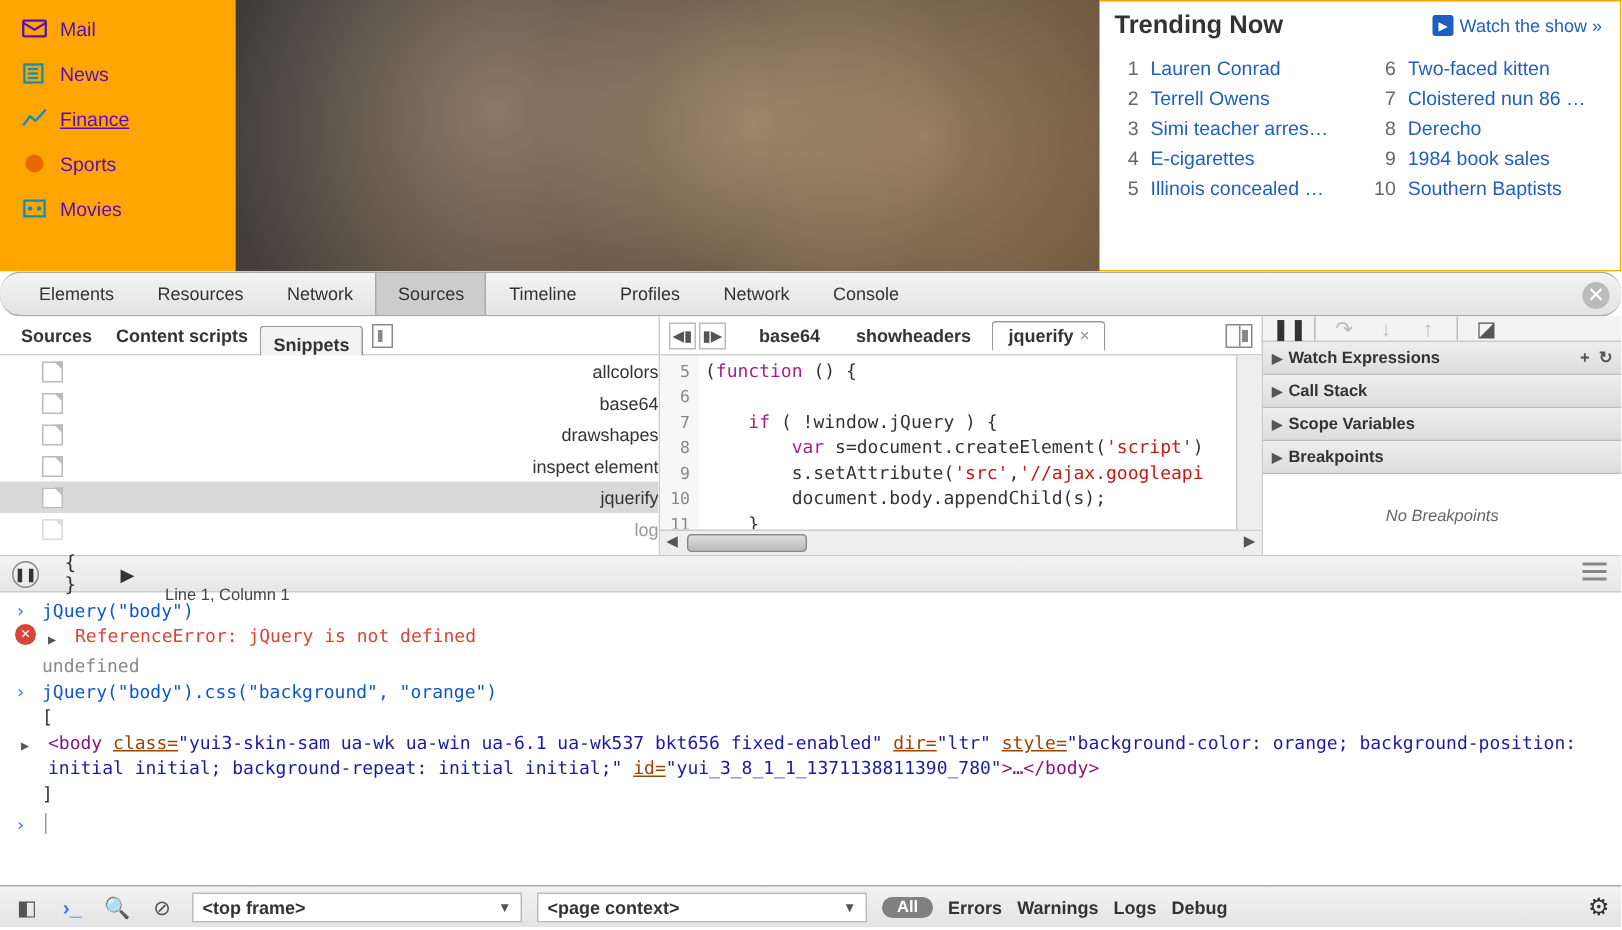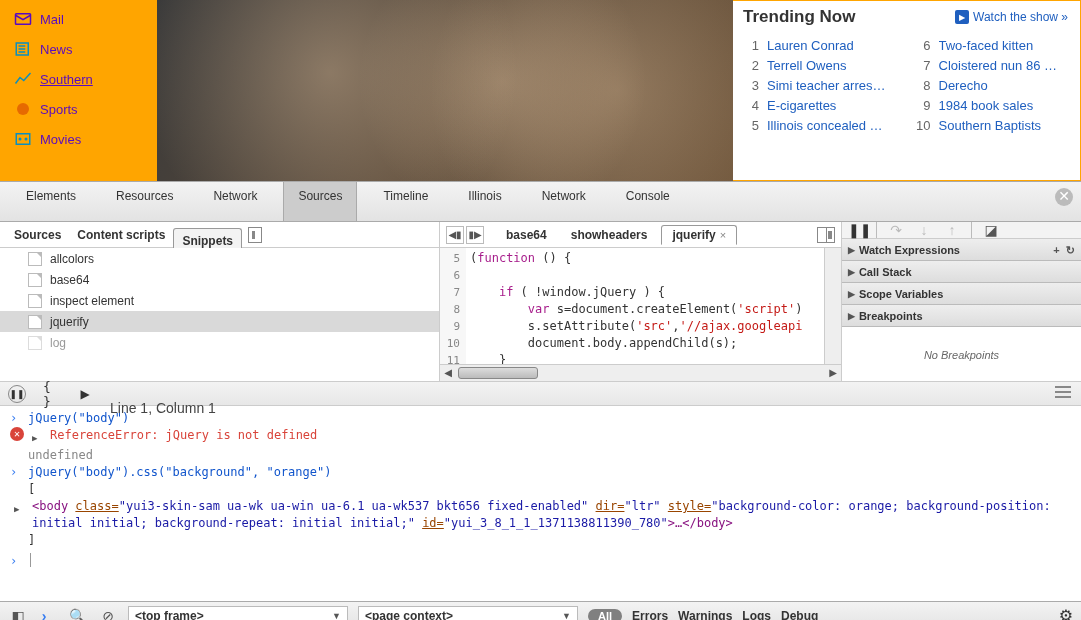--- a/index.html
+++ b/index.html
@@ -19,33 +19,33 @@
 .tr-head h3 { font-size:17px; font-weight:600; color:#333; }
 .watch { color:#1f5fbf; font-size:12px; display:flex; align-items:center; gap:4px; }
 .watch .play { width:14px; height:14px; background:#1f5fbf; border-radius:2px; display:inline-flex; align-items:center; justify-content:center; color:#fff; font-size:8px; }
 .tr-cols { display:flex; gap:18px; }
 .tr-col { flex:1; }
 .tr-row { display:flex; gap:8px; margin:5px 0; font-size:13px; white-space:nowrap; overflow:hidden; text-overflow:ellipsis; }
 .tr-row .num { color:#666; width:16px; text-align:right; }
 .tr-row .txt { color:#1f5fbf; overflow:hidden; text-overflow:ellipsis; }
 
 
-.dt-tabs { height:41px; background:linear-gradient(#f3f3f3,#e3e3e3); border-top:1px solid #aaa; border-bottom:1px solid #aaa; display:flex; align-items:center; padding-left:12px; gap:12px; position:relative; }
+.dt-tabs { height:30px; background:linear-gradient(#f3f3f3,#e3e3e3); border-top:1px solid #aaa; border-bottom:1px solid #aaa; display:flex; align-items:center; padding-left:12px; gap:1px; position:relative;border-radius:14px; }
 .dt-tab { padding:0 14px; height:100%; line-height:28px; color:#333; font-size:12px; cursor:pointer; }
 .dt-tab.active { background:#ccc; border-left:1px solid #aaa; border-right:1px solid #aaa; }
 .close-dt { position:absolute; right:8px; top:6px; width:18px; height:18px; border-radius:50%; background:#bbb; color:#fff; text-align:center; line-height:17px; font-size:14px; cursor:pointer; }
 
 .sources-body { height:160px; display:flex; border-bottom:1px solid #ccc; }
 
 .left-pane { width:440px; display:flex; flex-direction:column; border-right:1px solid #ccc; }
 .subtabs { height:26px; display:flex; align-items:stretch; border-bottom:1px solid #ccc; padding-left:6px; }
 .subtab { padding:0 8px; line-height:24px; font-weight:600; cursor:pointer; }
 .subtab.active { border:1px solid #999; border-bottom:1px solid #f3f3f3; background:#f3f3f3; border-radius:3px 3px 0 0;margin-top:12px; }
 .snip-list { flex:1; overflow:auto; background:#fff; }
-.snip-row { display:flex; align-items:center; height:21px; padding-left:28px; gap:8px; font-size:12px; cursor:pointer; }
+.snip-row { display:flex; align-items:center; height:21px; padding-left:28px; gap:8px; font-size:12px; cursor:pointer;justify-content:space-between; }
 .snip-row.sel { background:#d9d9d9; }
 .snip-row .file-icn { width:14px; height:14px; border:1px solid #bbb; background:#fff; position:relative; }
 .snip-row .file-icn::after { content:""; position:absolute; right:-1px; top:-1px; border:3px solid transparent; border-right-color:#bbb; border-top-color:#bbb; }
 .left-head { display:flex; align-items:center; height:26px; border-bottom:1px solid #ccc; }
 .toggle-box { width:14px; height:16px; border:1px solid #888; margin-left:6px; margin-right:auto; cursor:pointer; position:relative; }
 .toggle-box::before { content:""; position:absolute; top:3px; bottom:3px; left:3px; width:3px; background:#888; }
 
 .mid-pane { flex:1; display:flex; flex-direction:column; border-right:1px solid #ccc; position:relative; }
 .filetabs { height:26px; display:flex; align-items:center; border-bottom:1px solid #ccc; padding:0 6px; gap:4px; }
 .arrows { display:flex; gap:2px; margin-right:8px; }
@@ -77,21 +77,21 @@
 .sect .tri { font-size:9px; color:#555; }
 .sect .ex { margin-left:auto; display:flex; gap:6px; padding-right:6px; color:#555; }
 .no-bp { text-align:center; color:#666; font-style:italic; font-size:11px; padding:22px; }
 
 
 .console-toolbar { height:24px; background:linear-gradient(#f3f3f3,#e7e7e7); border-bottom:1px solid #ccc; display:flex; align-items:center; padding-left:8px; gap:16px; position:relative; }
 .ct-btn { width:18px; height:18px; display:flex; align-items:center; justify-content:center; color:#333; cursor:pointer; }
 .ct-pause { border:1px solid #888; border-radius:50%; font-size:9px; line-height:16px; }
 .ct-braces { font-family:monospace; font-size:13px; border:1px solid transparent; }
 .ct-play { font-size:12px; }
-.status-txt { font-size:14px; color:#444;margin-top:28px; }
+.status-txt { font-size:11px; color:#444;margin-top:28px; }
 .hamb { position:absolute; right:10px; top:4px; width:16px; height:12px; display:flex; flex-direction:column; justify-content:space-between; cursor:pointer; }
 .hamb div { height:2px; background:#888; }
 
 .console-log { height:195px; overflow:auto; padding:4px 0; font-size:12px; line-height:17px; }
 .log-row { display:flex; padding:0 10px; gap:8px; }
 .prompt { color:#367cf1; width:10px; }
 .err-ic { width:14px; height:14px; border-radius:50%; background:#d9443a; color:#fff; font-size:10px; text-align:center; line-height:14px; flex-shrink:0; }
 .disc { color:#555; font-size:9px; width:10px; padding-top:3px; }
 .log-row .txt { flex:1; }
 .blue { color:#1155cc; }
@@ -131,21 +131,21 @@
           <line x1="6" y1="8" x2="15" y2="8" stroke="#0b8fbf" stroke-width="2"></line>
           <line x1="6" y1="12" x2="15" y2="12" stroke="#0b8fbf" stroke-width="2"></line>
           <line x1="6" y1="16" x2="15" y2="16" stroke="#0b8fbf" stroke-width="2"></line>
         </svg>
         <span class="lbl">News</span>
       </div>
     <div class="nav-item active">
         <svg class="icn" viewBox="0 0 24 24">
           <polyline points="2,18 8,10 13,14 22,4" fill="none" stroke="#0b8fbf" stroke-width="2"></polyline>
         </svg>
-        <span class="lbl">Southern</span>
+        <span class="lbl">Finance</span>
       </div>
     <div class="nav-item">
         <svg class="icn" viewBox="0 0 24 24">
           <circle cx="12" cy="12" r="8" fill="#e66a00"></circle>
         </svg>
         <span class="lbl">Sports</span>
       </div>
     <div class="nav-item">
         <svg class="icn" viewBox="0 0 24 24">
           <rect x="3" y="5" width="18" height="14" fill="none" stroke="#0b8fbf" stroke-width="2"></rect>
@@ -212,21 +212,21 @@
     </div>
   </div>
 </div>
 
 <div class="dt-tabs">
   <div class="dt-tab">Elements</div>
   <div class="dt-tab">Resources</div>
   <div class="dt-tab">Network</div>
   <div class="dt-tab active">Sources</div>
   <div class="dt-tab">Timeline</div>
-  <div class="dt-tab">Illinois</div>
+  <div class="dt-tab">Profiles</div>
   <div class="dt-tab">Network</div>
   <div class="dt-tab">Console</div>
   <div class="close-dt">✕</div>
 </div>
 
 <div class="sources-body">
   <div class="left-pane">
     <div class="left-head subtabs">
       <div class="subtab">Sources</div>
       <div class="subtab">Content scripts</div>
@@ -234,20 +234,24 @@
       <div class="toggle-box"></div>
     </div>
     <div class="snip-list">
       <div class="snip-row">
           <span class="file-icn"></span>
           <span>allcolors</span>
         </div>
       <div class="snip-row">
           <span class="file-icn"></span>
           <span>base64</span>
+        </div>
+      <div class="snip-row">
+          <span class="file-icn"></span>
+          <span>drawshapes</span>
         </div>
       <div class="snip-row">
           <span class="file-icn"></span>
           <span>inspect element</span>
         </div>
       <div class="snip-row sel">
           <span class="file-icn"></span>
           <span>jquerify</span>
         </div>
       <div class="snip-row" style="opacity:.5">

